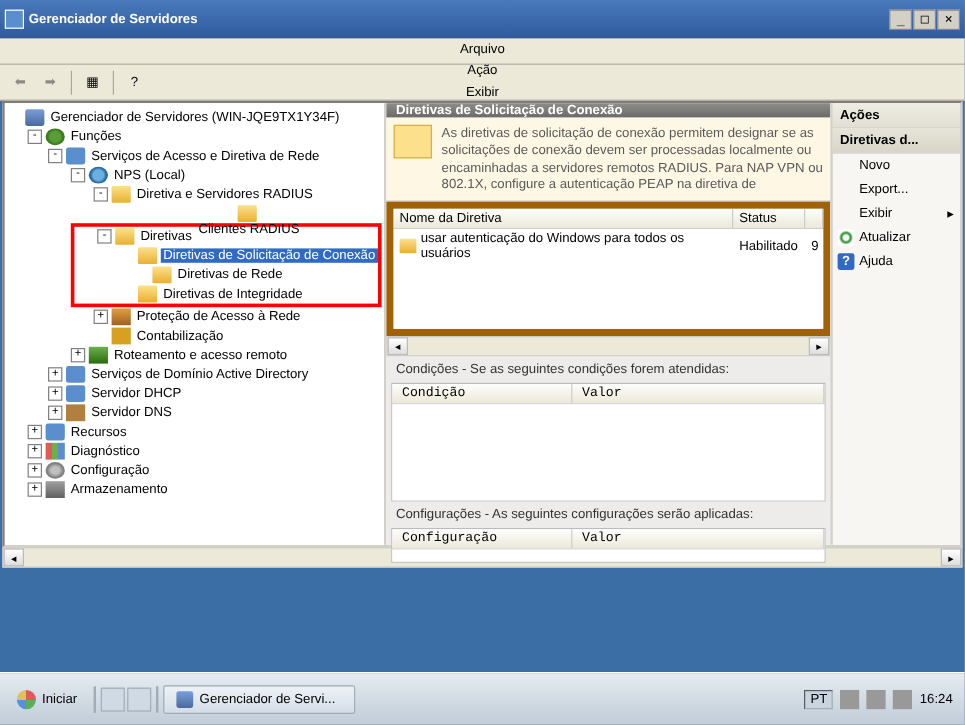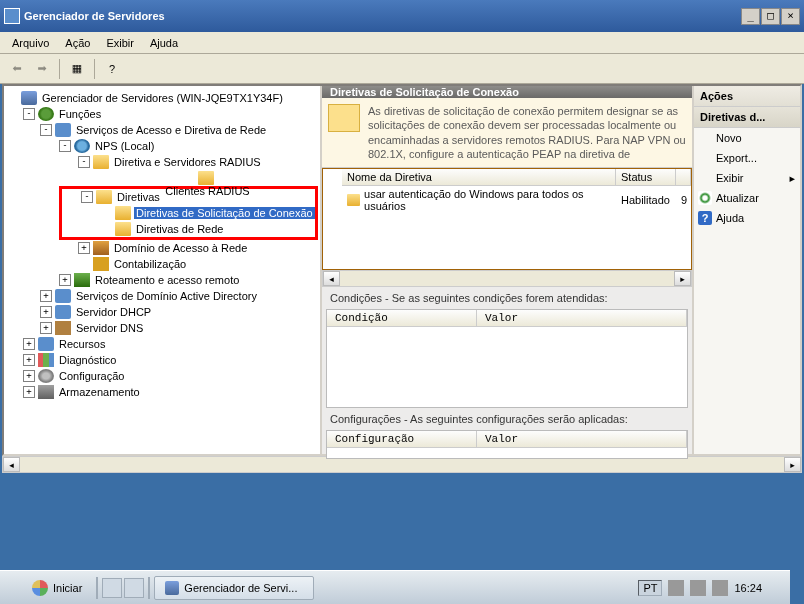--- a/index.html
+++ b/index.html
@@ -5,21 +5,21 @@
 * { box-sizing: border-box; margin: 0; padding: 0; font-family: Tahoma, sans-serif; font-size: 11px; }
 body { background: #3a6ea5; width: 804px; height: 604px; overflow: hidden; position: relative; }
 
 
 .titlebar { height: 25px; background: linear-gradient(#4a7abc, #2e5a9c); display: flex; align-items: center; padding: 16px 4px; color: #fff; }
 .titlebar .icon { width: 16px; height: 16px; background: #5a8ecc; margin-right: 4px; border: 1px solid #fff; }
 .titlebar .title { flex: 1; font-weight: bold; }
 .winbtn { width: 19px; height: 17px; background: #d4d0c8; border: 1px solid #888; margin-left: 1px; text-align: center; line-height: 13px; cursor: pointer; color: #000; font-family: monospace; }
 
 
-.menubar { height: 22px; background: #ece9d8; display: flex; align-items: center; padding: 0 4px; border-bottom: 1px solid #aca899; }
+.menubar { height: 22px; background: #ece9d8; display: flex; align-items: center; padding: 0 4px; border-bottom: 1px solid #aca899; flex-direction: column; }
 .menubar .menu { padding: 3px 8px; cursor: pointer; }
 
 
 .toolbar { height: 30px; background: #ece9d8; display: flex; align-items: center; padding: 0 6px; gap: 3px; border-bottom: 1px solid #aca899; }
 .tbtn { width: 22px; height: 22px; display: flex; align-items: center; justify-content: center; cursor: pointer; border: 1px solid transparent; }
 .tbtn.disabled { opacity: 0.4; cursor: default; }
 .tdiv { width: 1px; height: 20px; background: #aca899; margin: 0 3px; }
 
 
 .workspace { height: 372px; display: flex; background: #fff; margin: 0 2px; border: 2px inset #d4d0c8; }
@@ -56,21 +56,21 @@
 .i-cog { background: radial-gradient(#c0c0c0 30%, #808080 60%); border-radius: 50%; }
 .i-store { background: linear-gradient(#a0a0a0, #606060); }
 
 
 .details { flex: 1; display: flex; flex-direction: column; background: #edeceb; }
 .details-header { height: 26px; background: linear-gradient(#8e8d8a, #6b6a68); color: #fff; font-weight: bold; display: flex; align-items: center; padding: 0 8px; }
 .details-info { background: #fdf7e4; padding: 6px; display: flex; gap: 8px; font-size: 11px; color: #5a5a5a; border-bottom: 1px solid #ccc; }
 .details-info .info-icon { width: 32px; height: 28px; background: #fce08c; border: 1px solid #d8b040; flex-shrink: 0; }
 .details-info .info-text { line-height: 1.3; }
 
-.list { background: #fff; border: 1px solid #a16207; flex-shrink: 0; padding-left: 19px; }
+.list { background: #fff; border: 6px solid #a16207; flex-shrink: 0; }
 .list-head { display: flex; background: linear-gradient(#fdfdfd, #ece9d8); border-bottom: 1px solid #ccc; }
 .list-head .col { padding: 2px 5px; border-right: 1px solid #ccc; }
 .list-row { display: flex; background: #fff; justify-content: space-between; }
 .list-row .cell { padding: 2px 5px; display: flex; align-items: center; gap: 4px; }
 
 .section-title { padding: 5px 8px; color: #333; background: #edeceb; }
 .cond-table { background: #fff; border: 1px solid #bbb; margin: 0 4px; }
 .cond-table .cond-head { display: flex; background: linear-gradient(#fdfdfd, #ece9d8); border-bottom: 1px solid #ccc; }
 .cond-table .cond-head .col { padding: 2px 8px; border-right: 1px solid #ccc; font-family: Liberation Mono, monospace; }
 .cond-table .cond-body { height: 80px; background: #fff; }
@@ -84,21 +84,21 @@
 .ai-refresh { background: radial-gradient(circle, #fff 20%, #2a8c2a 40%, #fff 60%); border-radius: 2px; }
 .ai-help { background: #316ac5; color: #fff; font-weight: bold; text-align: center; line-height: 14px; border-radius: 2px; }
 .ai-arrow::after { content: "▸"; position: absolute; right: 5px; top: 4px; }
 
 
 .hscroll { height: 17px; background: #ece9d8; border: 1px solid #ccc; display: flex; }
 .hscroll .sbtn { width: 17px; background: linear-gradient(#fff,#ddd); border: 1px solid #bbb; text-align: center; line-height: 14px; font-size: 9px; }
 .hscroll .track { flex: 1; }
 
 
-.taskbar { position: absolute; bottom: 0; left: 0; right: 14px; height: 34px; background: linear-gradient(#e6ecf0, #c0ccd8); border-top: 1px solid #fff; display: flex; align-items: center; padding: 0 22px; gap: 4px; }
+.taskbar { position: absolute; bottom: 0; left: 0; right: 0; height: 44px; background: linear-gradient(#e6ecf0, #c0ccd8); border-top: 1px solid #fff; display: flex; align-items: center; padding: 0 4px; gap: 4px; }
 .startbtn { height: 24px; padding: 0 10px; display: flex; align-items: center; gap: 5px; cursor: pointer; border-radius: 3px; }
 .startbtn .flag { width: 16px; height: 16px; background: conic-gradient(#e05a5a 0 25%, #5ab05a 0 50%, #5a8ee0 0 75%, #e0c05a 0 100%); border-radius: 50%; }
 .tasksep { width: 2px; height: 22px; background: #a0acb8; }
 .taskbtns { display: flex; gap: 2px; }
 .tbq { width: 20px; height: 20px; background: #d0dae4; border: 1px solid #a0acb8; cursor: pointer; }
 .taskitem { height: 24px; padding: 0 10px; background: linear-gradient(#edf2f6, #d4dee8); border: 1px solid #a0acb8; border-radius: 2px; display: flex; align-items: center; gap: 5px; cursor: pointer; min-width: 160px; }
 .tray { margin-left: auto; display: flex; align-items: center; gap: 6px; padding: 0 6px; }
 .tray .trlang { background: #cad4de; border: 1px inset #a0acb8; padding: 1px 4px; }
 .tray .tricn { width: 16px; height: 16px; background: #999; }
 .tray .clock { }
@@ -169,31 +169,36 @@
       <div class="node" style="padding-left:19px">
         <span class="expand">-</span>
         <div class="icn i-folder"></div>
         <span class="label">Diretivas</span>
       </div>
       <div class="node selected" style="padding-left:38px">
         <span class="expand empty"></span>
         <div class="icn i-folder"></div>
         <span class="label">Diretivas de Solicitação de Conexão</span>
       </div>
+      <div class="node" style="padding-left:50px">
+        <span class="expand empty"></span>
+        <div class="icn i-folder"></div>
+        <span class="label">Diretivas de Rede</span>
+      </div>
       <div class="node" style="padding-left:38px">
         <span class="expand empty"></span>
         <div class="icn i-folder"></div>
-        <span class="label">Diretivas de Rede</span>
+        <span class="label">Diretivas de Integridade</span>
       </div>
     </div>
 
     <div class="node ind4">
       <span class="expand">+</span>
       <div class="icn i-shield"></div>
-      <span class="label">Domínio de Acesso à Rede</span>
+      <span class="label">Proteção de Acesso à Rede</span>
     </div>
     <div class="node ind4">
       <span class="expand empty"></span>
       <div class="icn i-book"></div>
       <span class="label">Contabilização</span>
     </div>
     <div class="node ind3">
       <span class="expand">+</span>
       <div class="icn i-net"></div>
       <span class="label">Roteamento e acesso remoto</span>

